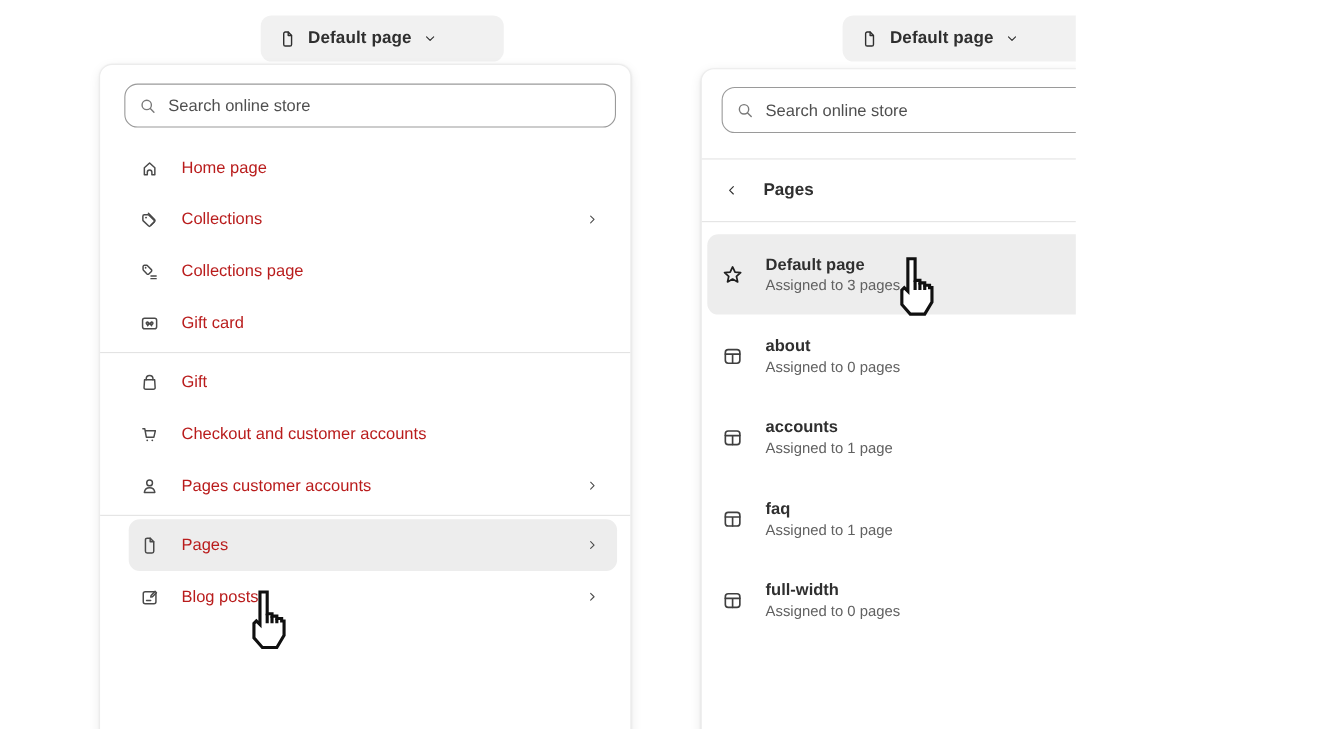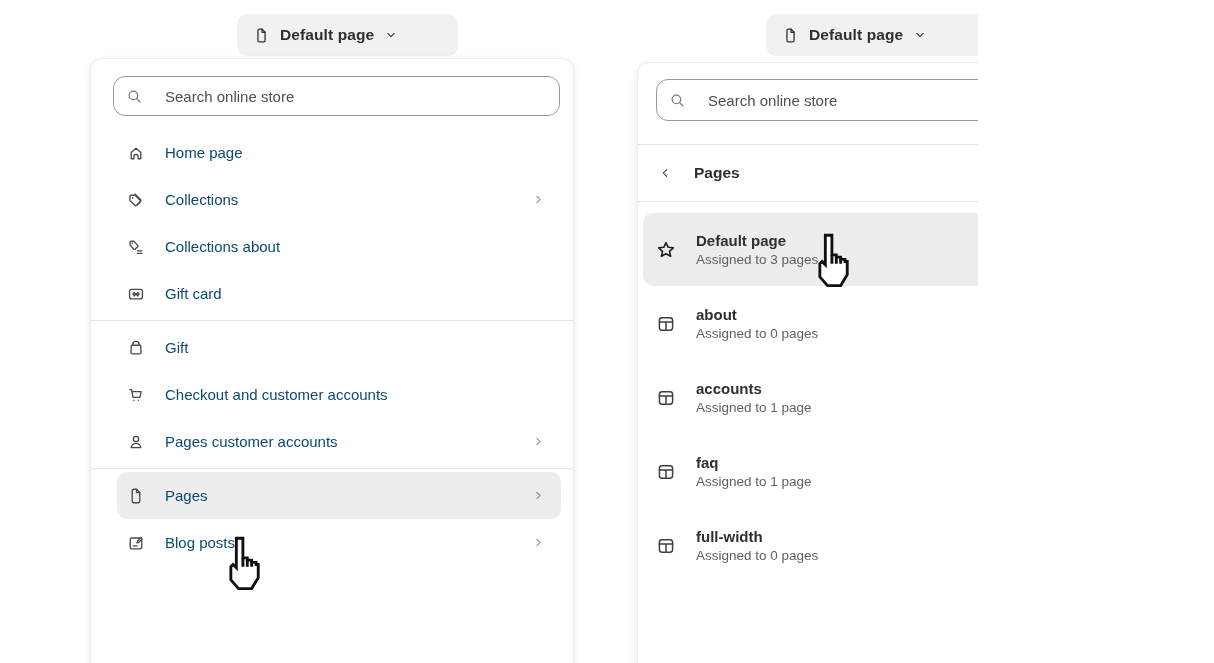--- a/index.html
+++ b/index.html
@@ -27,21 +27,21 @@
 
   
   .panel {
     position:absolute; background:#fff; border:1px solid #ececec; border-radius:12px;
     box-shadow: 0 3px 10px rgba(0,0,0,.08), 0 1px 2px rgba(0,0,0,.06);
   }
   .panel-left  { left:90px;  top:58px; width:484px; height:640px; }
   .panel-right { left:637px; top:62px; width:484px; height:640px; }
 
   .search {
-    display:flex; align-items:center; gap:22px; height:40px;
+    display:flex; align-items:center; gap:10px; height:40px;
     border:1px solid #9a9a9a; border-radius:12px; padding:0 12px; background:#fff;
   }
   .search .ic { color:#7a7a7a; }
   .search input {
     border:none; outline:none; flex:1; font-size:15px; font-family:inherit;
     color:#303030; background:transparent;
   }
   .search input::placeholder { color:#4f4f4f; opacity:1; }
   .panel-left  .search { margin:17px 13px 0 22px; }
   .panel-right .search { margin:16px 14px 0 18px; height:42px; }
@@ -49,21 +49,21 @@
   .divider { height:1px; background:#e3e3e3; }
   .panel-left .menu { margin-top:13px; }
   .panel-left .divider { margin:3px 0; }
 
   .mrow {
     display:flex; align-items:center; height:47px; margin:0 12px 0 26px;
     padding:0 16px 0 10px; border-radius:10px; cursor:pointer; background:transparent;
   }
   .mrow.selected { background:#ededed; }
   .mrow .ic { width:18px; }
-  .mrow .mlabel { margin-left:20px; font-size:15px; color:#0c4a6e; flex:1; }
+  .mrow .mlabel { margin-left:20px; font-size:15px; color:#b91c1c; flex:1; }
   .mrow .ic.chev { color:#4a4a4a; width:13px; }
 
   
   .panel-right .divider.d1 { margin-top:23px; }
   .subheader { display:flex; align-items:center; height:56px; padding:0 16px 0 20px; }
   .subheader .ic { width:14px; color:#2f2f2f; cursor:pointer; }
   .subheader .title { margin-left:22px; font-size:15.5px; font-weight:700; color:#2f2f2f; }
 
   .items { margin-top:11px; }
   .irow {
@@ -203,21 +203,21 @@
               <use href="#i-chev-right"></use>
             </svg>
           </span>
       </div>
       <div class="mrow">
         <span class="ic">
             <svg viewBox="0 0 20 20">
               <use href="#i-collections-list"></use>
             </svg>
           </span>
-        <span class="mlabel">Collections about</span>
+        <span class="mlabel">Collections page</span>
       </div>
       <div class="mrow">
         <span class="ic">
             <svg viewBox="0 0 20 20">
               <use href="#i-gift-card"></use>
             </svg>
           </span>
         <span class="mlabel">Gift card</span>
       </div>
 

